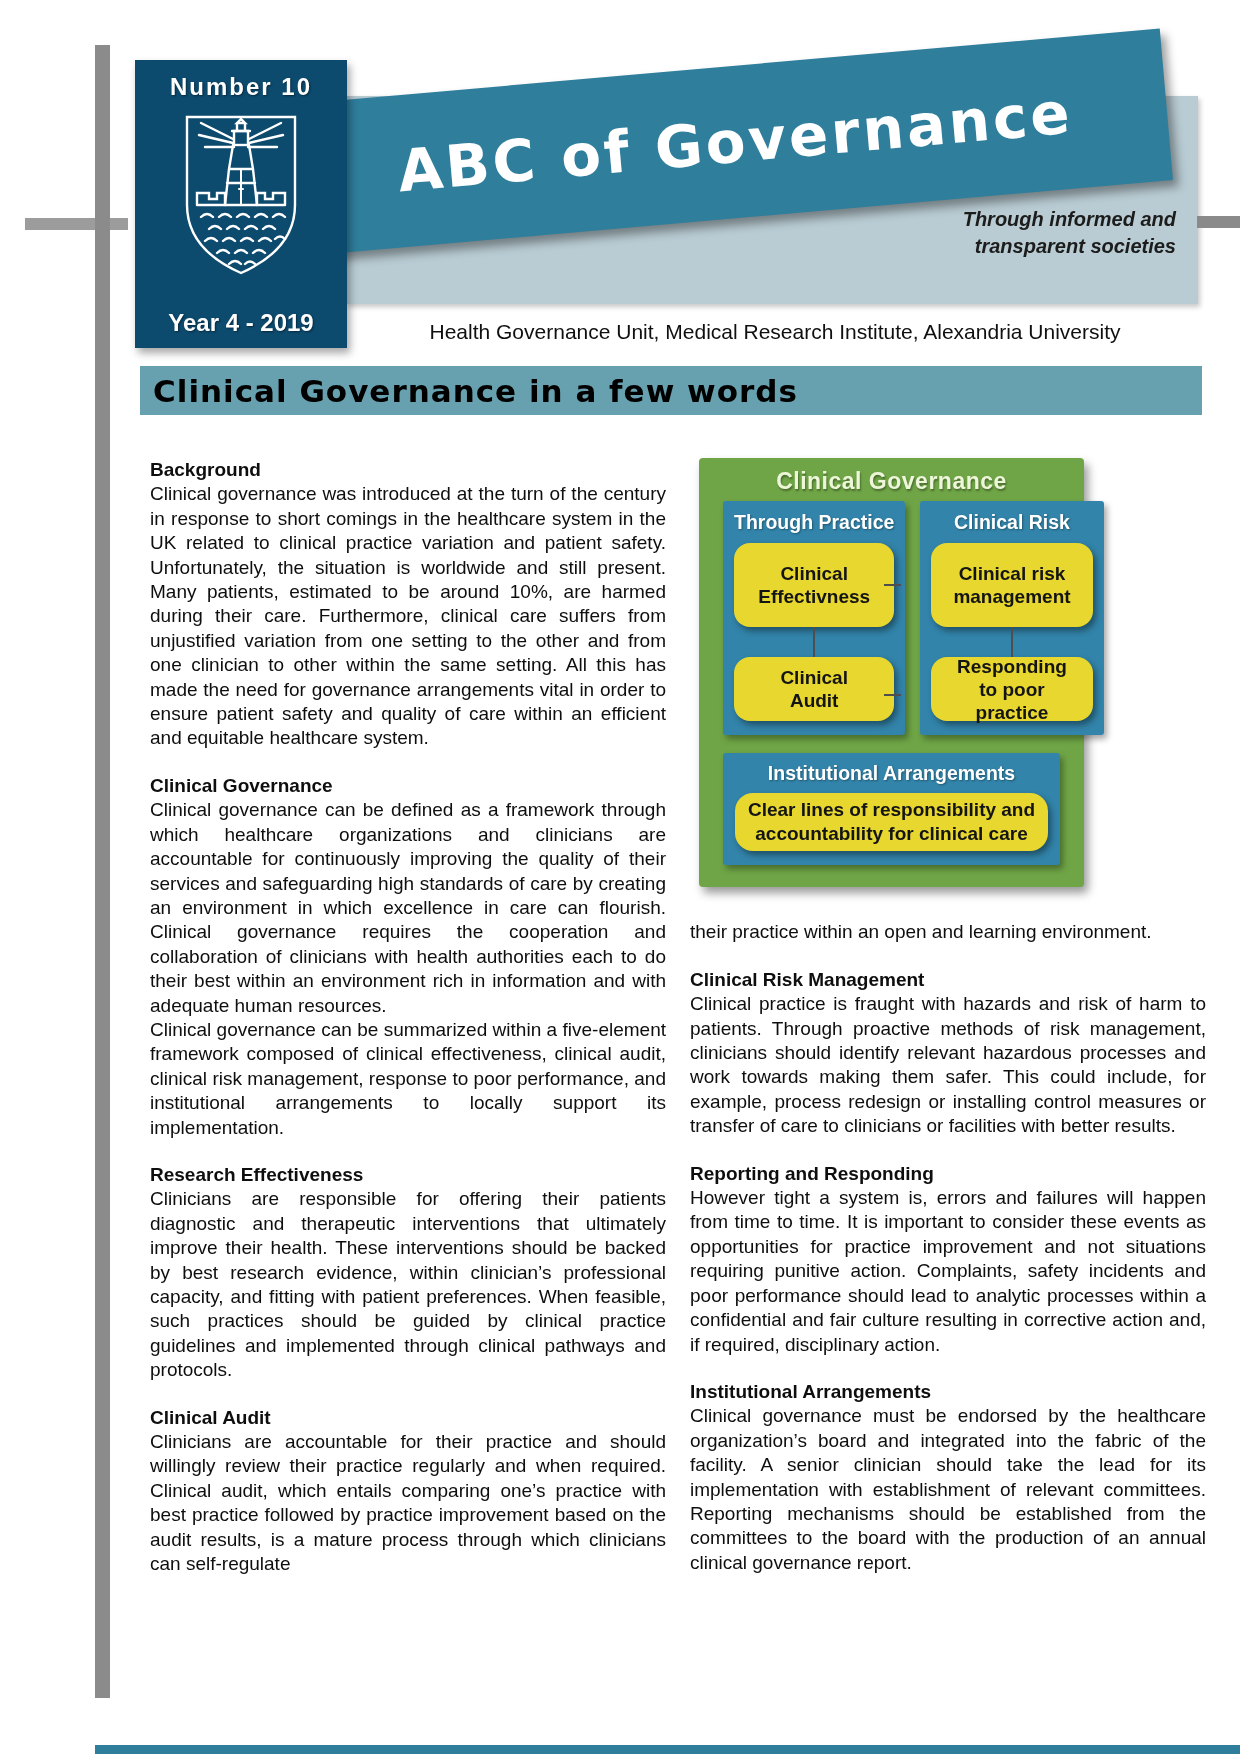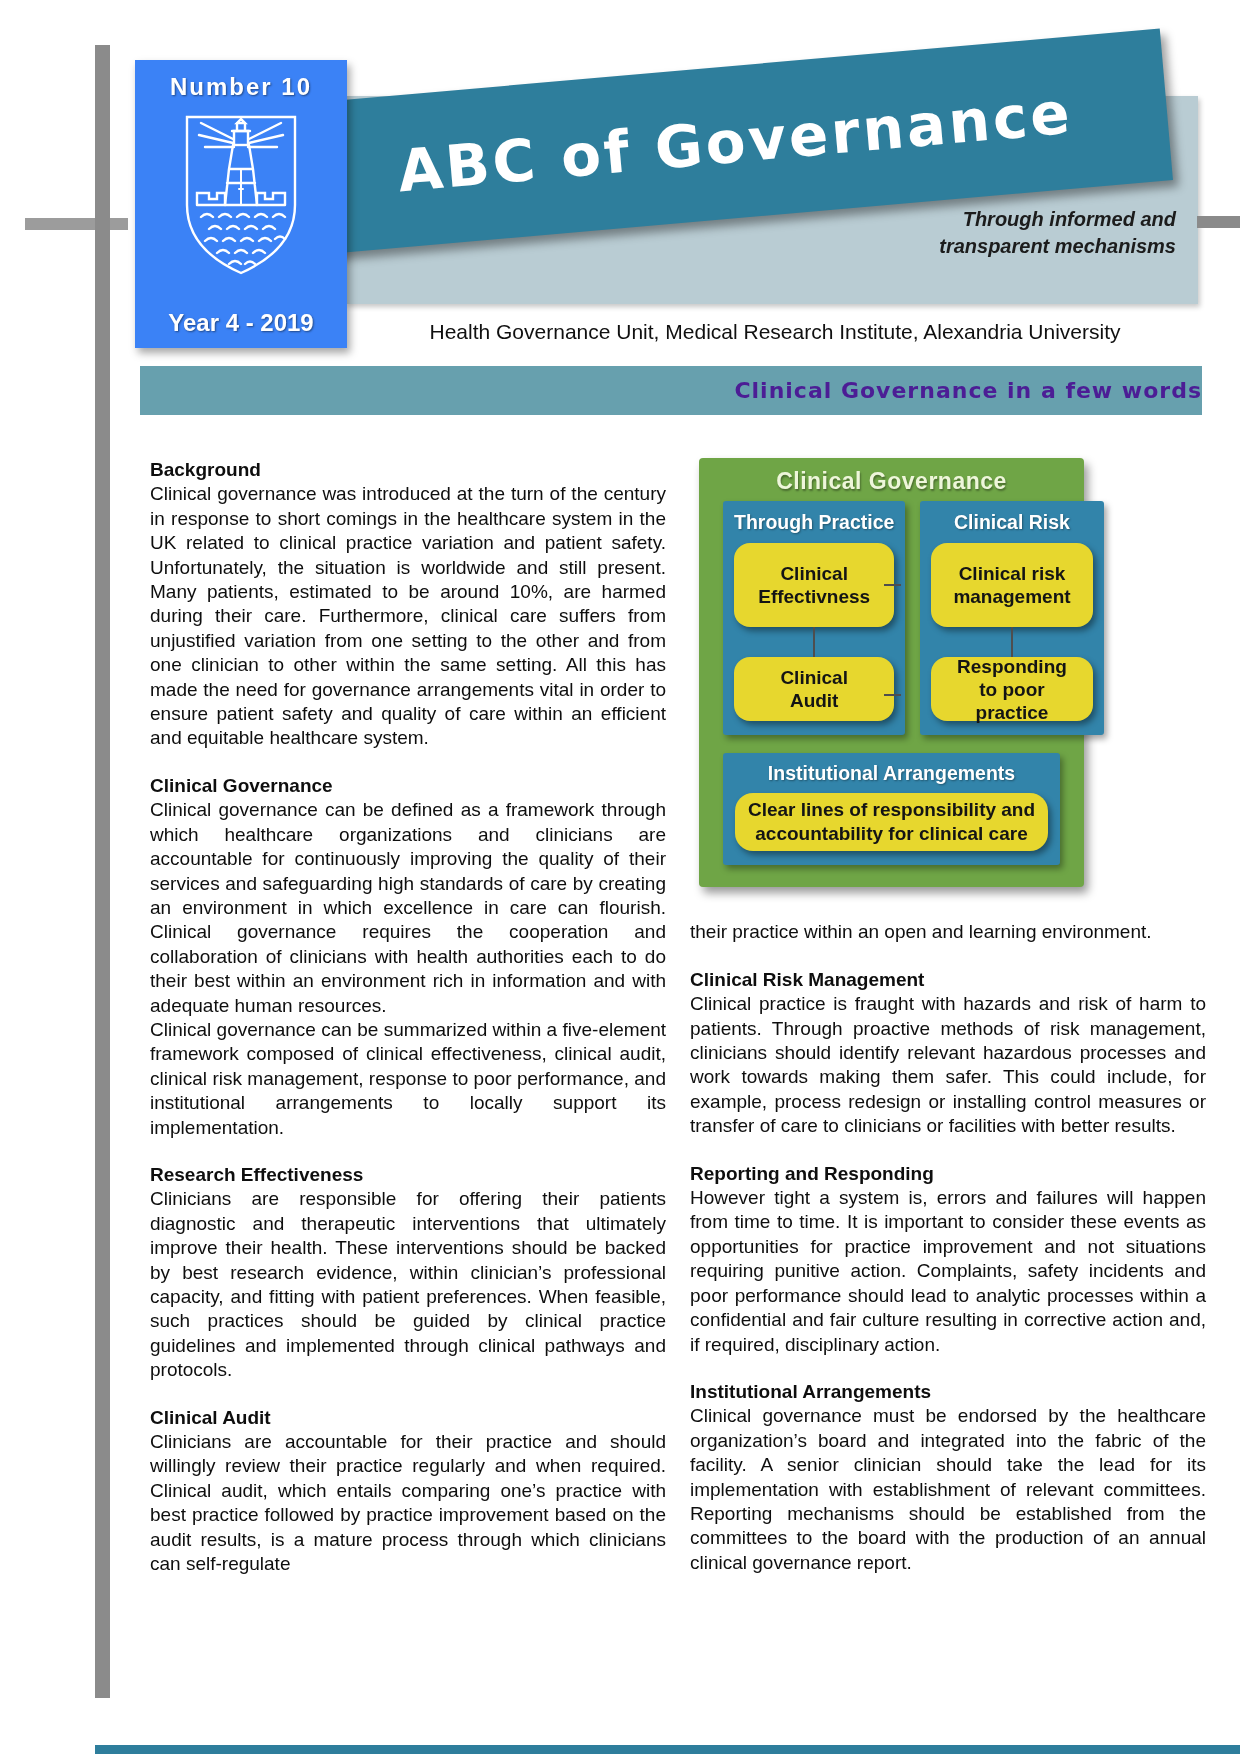--- a/index.html
+++ b/index.html
@@ -12,36 +12,36 @@
   .hline-right{position:absolute;left:1197px;top:216px;width:43px;height:12px;background:#8a8a8a;z-index:3;}
 
   
   .ribbon{position:absolute;left:345px;top:96px;width:853px;height:208px;background:#b9ccd3;
           box-shadow:2px 3px 5px rgba(0,0,0,.22);z-index:1;}
   .banner{position:absolute;left:302px;top:66px;width:866px;height:152px;background:#2e7e9c;
           transform:rotate(-5deg);display:flex;align-items:center;justify-content:center;
           box-shadow:5px 7px 10px rgba(0,0,0,.38);z-index:2;}
   .banner-text{color:#ffffff;font-weight:bold;font-size:58px;letter-spacing:3px;
           font-family:"DejaVu Sans",sans-serif;white-space:nowrap;}
-  .masthead{position:absolute;left:135px;top:60px;width:212px;height:288px;background:#3b82f6;
+  .masthead{position:absolute;left:135px;top:60px;width:212px;height:288px;background:#0c4a6e;
           box-shadow:3px 5px 8px rgba(0,0,0,.35);display:flex;flex-direction:column;align-items:center;z-index:3;}
   .number-label{margin-top:13px;color:#fff;font-weight:bold;font-size:24px;letter-spacing:2px;
           text-shadow:1px 1px 2px rgba(0,0,0,.45);}
   .emblem{margin-top:8px;}
   .year-label{margin-top:auto;margin-bottom:11px;color:#fff;font-weight:bold;font-size:24px;
           text-shadow:1px 1px 2px rgba(0,0,0,.45);}
   .tagline{position:absolute;left:900px;top:206px;width:276px;text-align:right;font-weight:bold;
           font-style:italic;font-size:20px;line-height:27px;color:#1c1c1c;z-index:5;}
   .affiliation{position:absolute;left:370px;top:320px;width:810px;text-align:center;font-size:21px;
           color:#101010;z-index:5;}
 
   
   .title-bar{position:absolute;left:140px;top:366px;width:1062px;height:49px;background:#67a0ae;z-index:5;}
-  .title-bar-text{display:block;padding-left:13px;line-height:50px;font-size:22px;font-weight:bold;
-          color:#4c1d95;letter-spacing:1px;font-family:"DejaVu Sans",sans-serif;white-space:nowrap;text-align:right;}
+  .title-bar-text{display:block;padding-left:13px;line-height:50px;font-size:31px;font-weight:bold;
+          color:#000000;letter-spacing:1px;font-family:"DejaVu Sans",sans-serif;white-space:nowrap;}
 
   
   .bodywrap{position:absolute;left:150px;top:458px;width:1056px;display:flex;gap:24px;z-index:5;}
   .col{width:516px;font-size:19px;line-height:24.4px;text-align:justify;}
   .sec{margin-top:23px;}
   .sec:first-child{margin-top:0;}
   .sec-h{font-weight:bold;}
   .sec p{margin:0;}
   .para-gap{margin-top:30px;}
   .cont-para{margin-top:33px;}
@@ -112,21 +112,21 @@
         <path d="M26,132 q6,-6 12,0 M44,132 q6,-6 12,0 M62,132 q6,-6 12,0 M80,132 q6,-6 12,0 M96,130 q5,-5 10,0"></path>
         <path d="M38,144 q6,-6 12,0 M56,144 q6,-6 12,0 M74,144 q6,-6 12,0"></path>
         <path d="M50,155 q6,-6 12,0 M66,155 q5,-5 10,0"></path>
       </g>
     </svg>
     <div class="year-label">Year 4 - 2019</div>
   </div>
 
   <div class="tagline">
     <div>Through informed and</div>
-    <div>transparent mechanisms</div>
+    <div>transparent societies</div>
   </div>
 
   <div class="affiliation">Health Governance Unit, Medical Research Institute, Alexandria University</div>
 
   <div class="title-bar">
     <span class="title-bar-text">Clinical Governance in a few words</span>
   </div>
 
   <div class="bodywrap">
 

